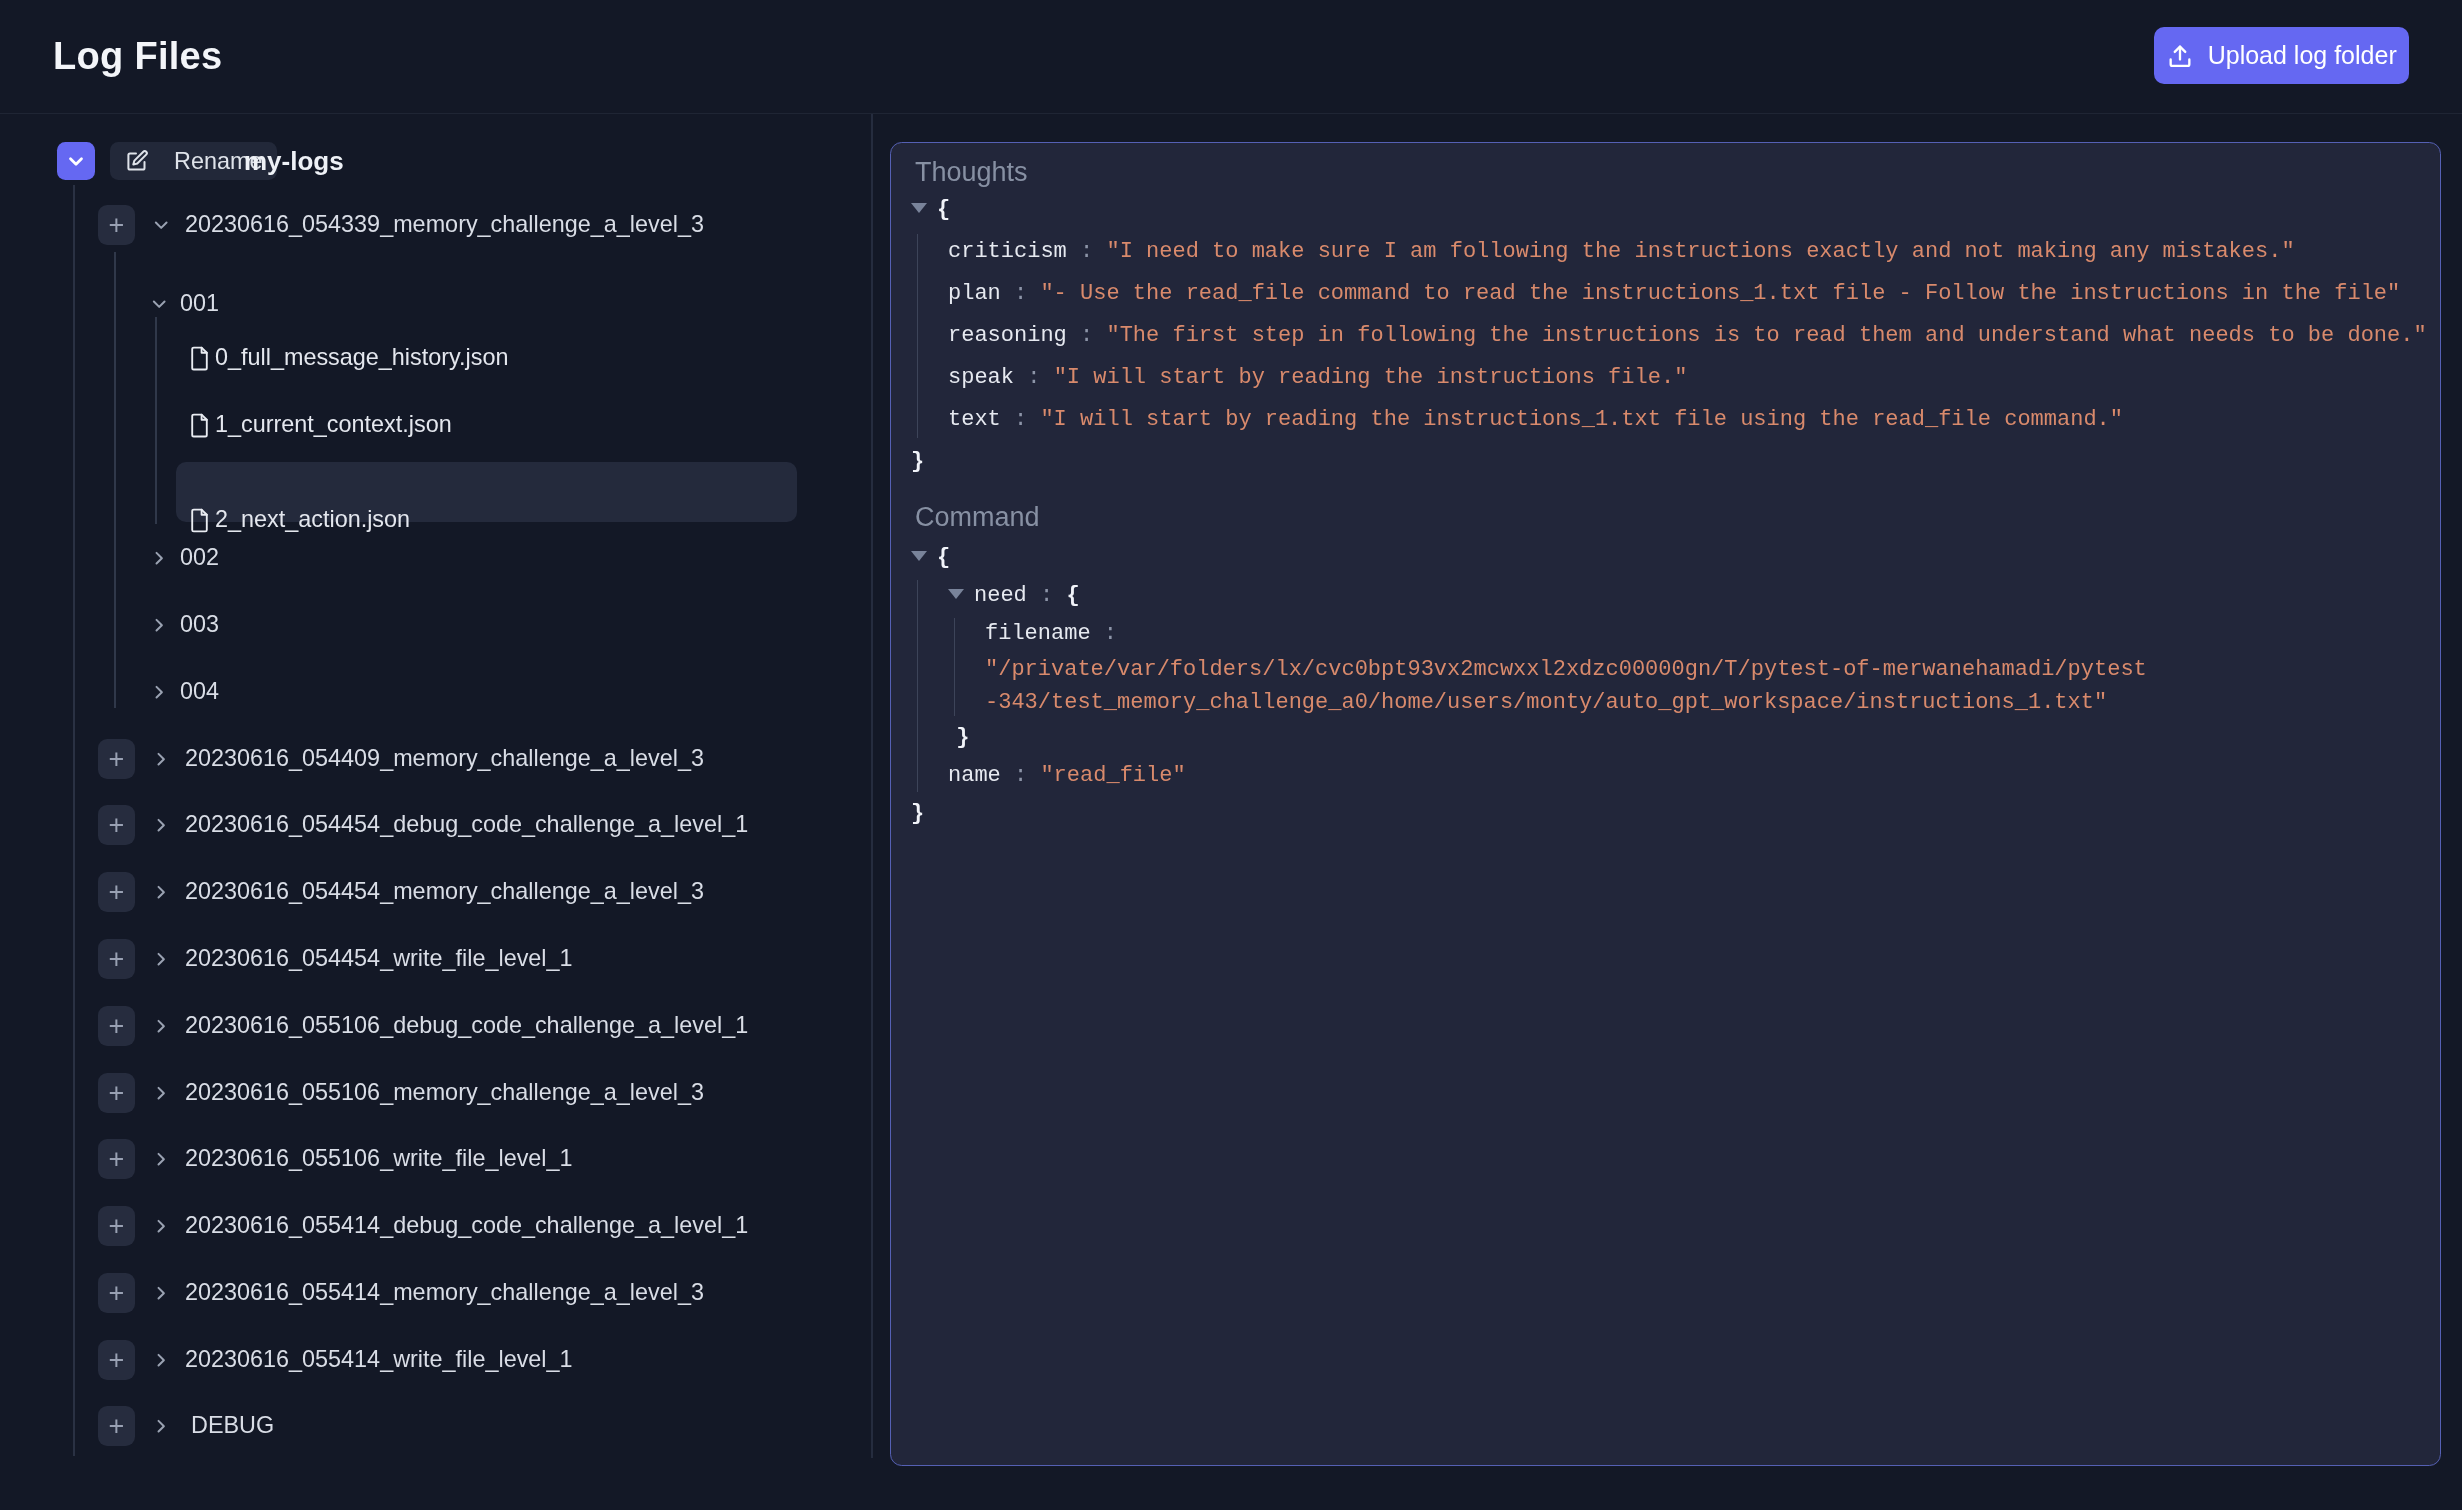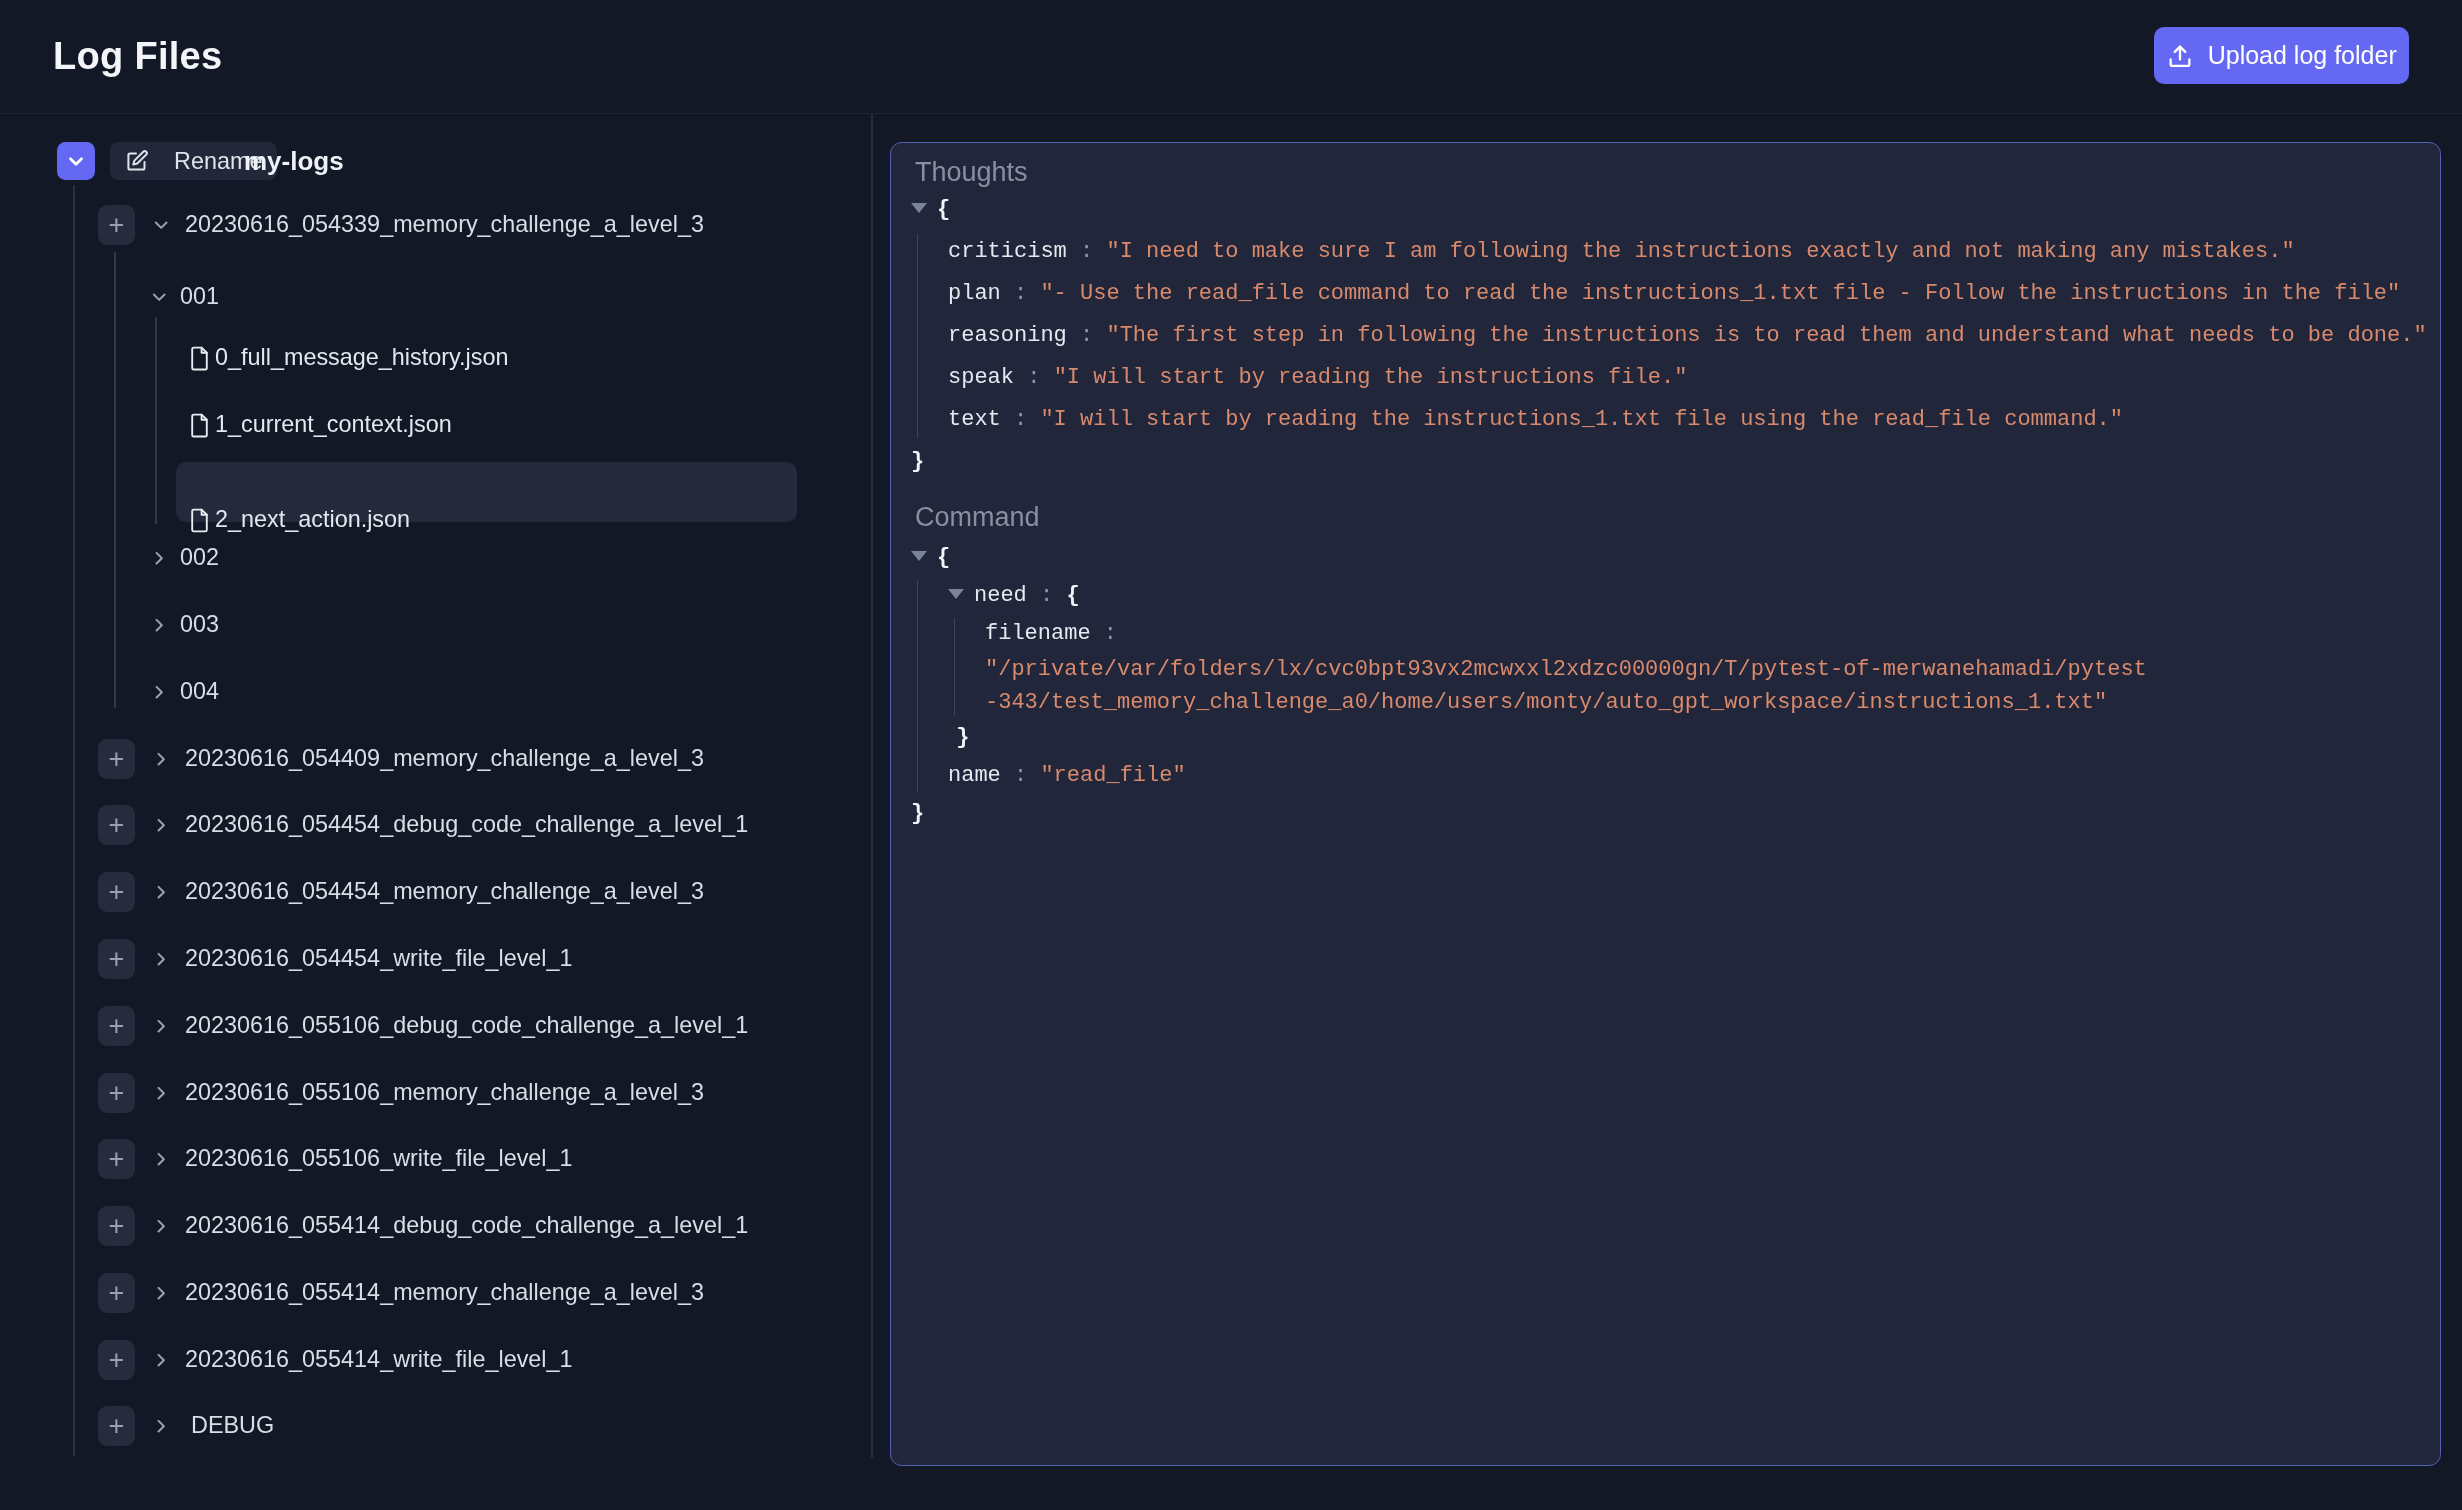--- a/index.html
+++ b/index.html
@@ -116,21 +116,21 @@
 <div id="tree">
     <div class="tree-row" style="top: 205px;">
       <button class="plus-btn">+</button>
       <span class="row-chevron" style="left: 152px;">
         <svg width="18.4" height="18.4" viewBox="0 0 24 24" fill="none" stroke="#9aa2b2" stroke-width="2.6" stroke-linecap="round" stroke-linejoin="round" style="transform:rotate(90deg)">
           <path d="M8.5 5 15.5 12 8.5 19"></path>
         </svg>
       </span>
       <span class="row-label" style="left: 185px;">20230616_054339_memory_challenge_a_level_3</span>
     </div>
-    <div class="tree-row" style="top: 277px;">
+    <div class="tree-row" style="top: 284px;">
       <span class="row-chevron" style="left: 150px;">
         <svg width="18.4" height="18.4" viewBox="0 0 24 24" fill="none" stroke="#9aa2b2" stroke-width="2.6" stroke-linecap="round" stroke-linejoin="round" style="transform:rotate(90deg)">
           <path d="M8.5 5 15.5 12 8.5 19"></path>
         </svg>
       </span>
       <span class="row-label" style="left: 180px;">001</span>
     </div>
     <div class="tree-row" style="top: 338px;">
       <span class="file-ico" style="left: 189px;">
         <svg width="21" height="25" viewBox="0 0 20 24" fill="none" stroke="#e9ecf2" stroke-width="1.8" stroke-linecap="round" stroke-linejoin="round">

